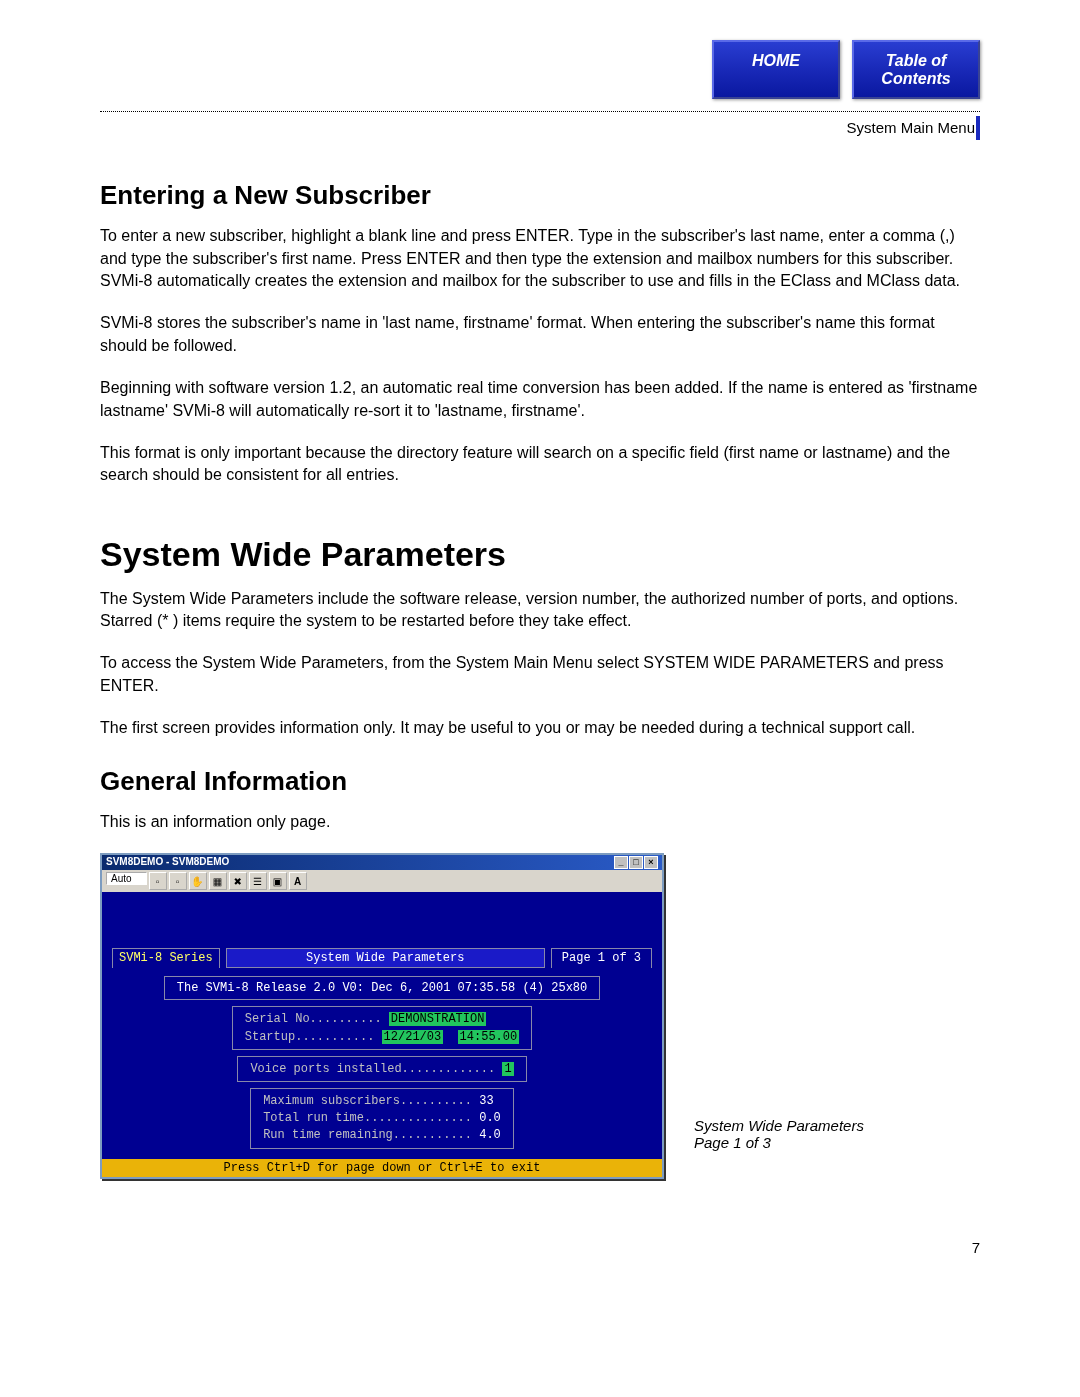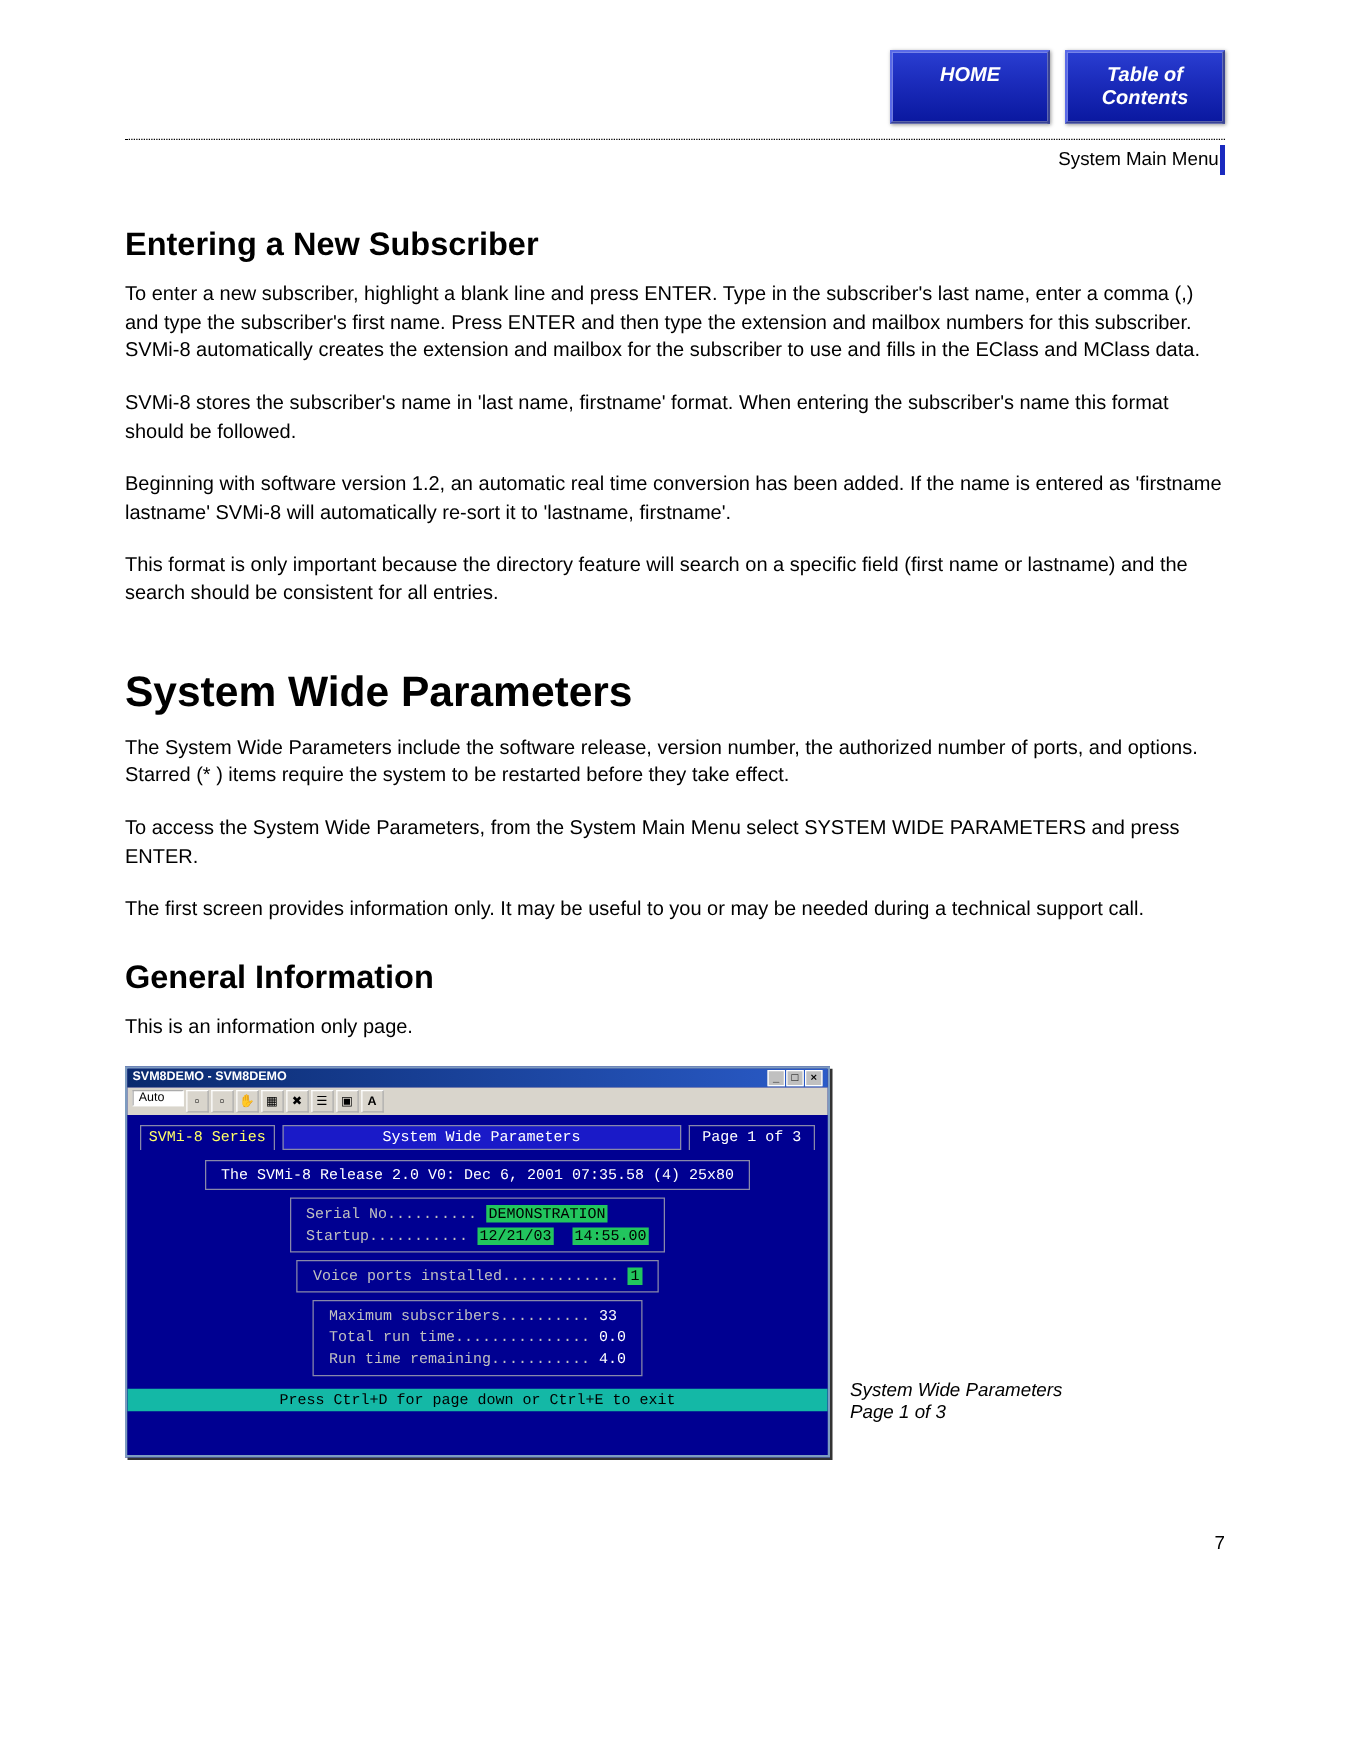--- a/index.html
+++ b/index.html
@@ -62,21 +62,21 @@
   }
   p.body {
     font-size: 16px;
     line-height: 1.4;
     margin: 0 0 20px 0;
   }
   
   .term-wrap {
     display: flex;
     align-items: flex-end;
-    gap: 16px;
+    gap: 30px;
   }
   .caption {
     font-size: 15px;
     margin-bottom: 28px;
   }
   .caption .ital { font-style: italic; display: block; }
   .term-window {
     width: 560px;
     border: 2px solid #7d9cc0;
     background: #000080;
@@ -127,20 +127,21 @@
     color: #c0c0c0;
     padding: 8px 10px 4px 10px;
     min-height: 260px;
     font-family: "Courier New", monospace;
     font-size: 12px;
     line-height: 1.35;
   }
   .term-hdr {
     display: flex;
     margin-bottom: 8px;
+    margin-top: 48px;
   }
   .term-hdr .left {
     color: #ffff66;
     padding: 1px 6px;
     border: 1px solid #88a;
     border-bottom: none;
   }
   .term-hdr .mid {
     flex: 1;
     text-align: center;
@@ -160,21 +161,21 @@
     border: 1px solid #88a;
     padding: 3px 12px;
     margin: 6px auto;
     width: fit-content;
     color: #fff;
   }
   .term-line { color: #c0c0c0; margin: 1px 0; white-space: pre; }
   .term-line .val { background: #22c55e; color: #000; padding: 0 2px; }
   .term-line .val-plain { color: #fff; }
   .term-foot {
-    background: #14b8a6;
+    background: #eab308;
     color: #000;
     text-align: center;
     padding: 1px 0;
     margin: 10px -10px -4px -10px;
     font-family: "Courier New", monospace;
     font-size: 12px;
   }
   .pagenum {
     text-align: right;
     font-size: 15px;

